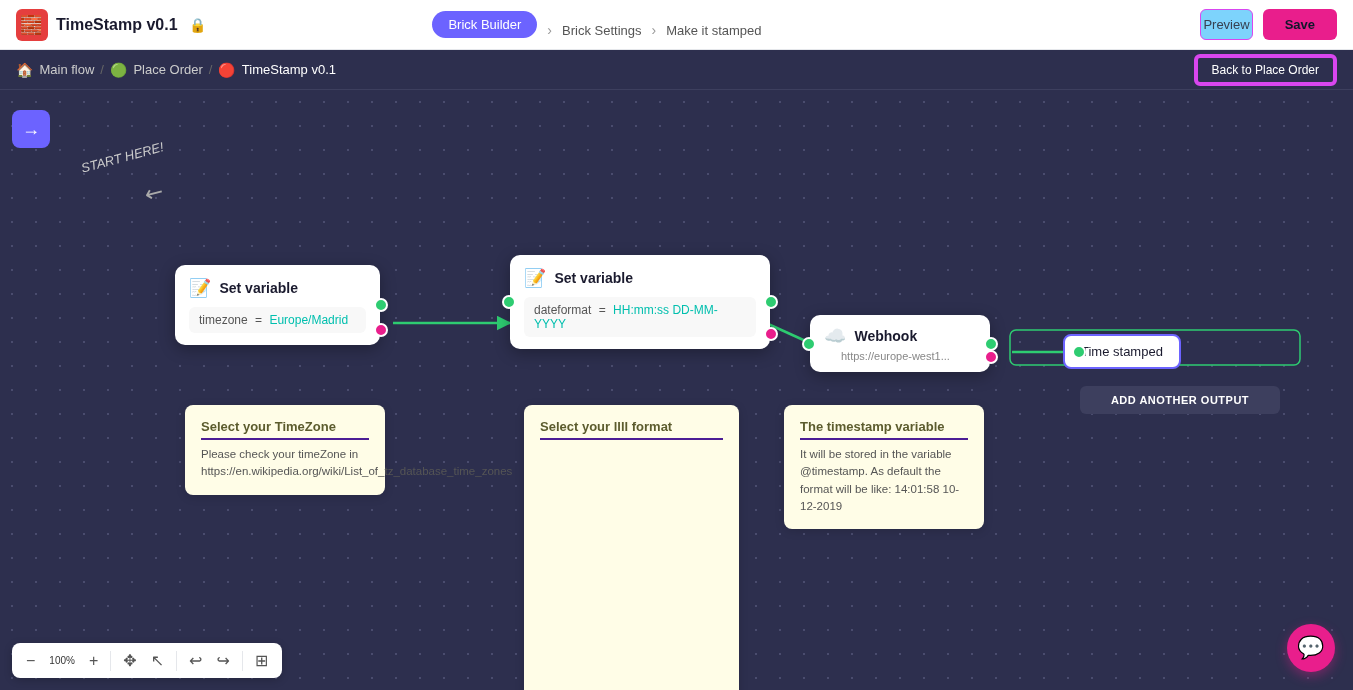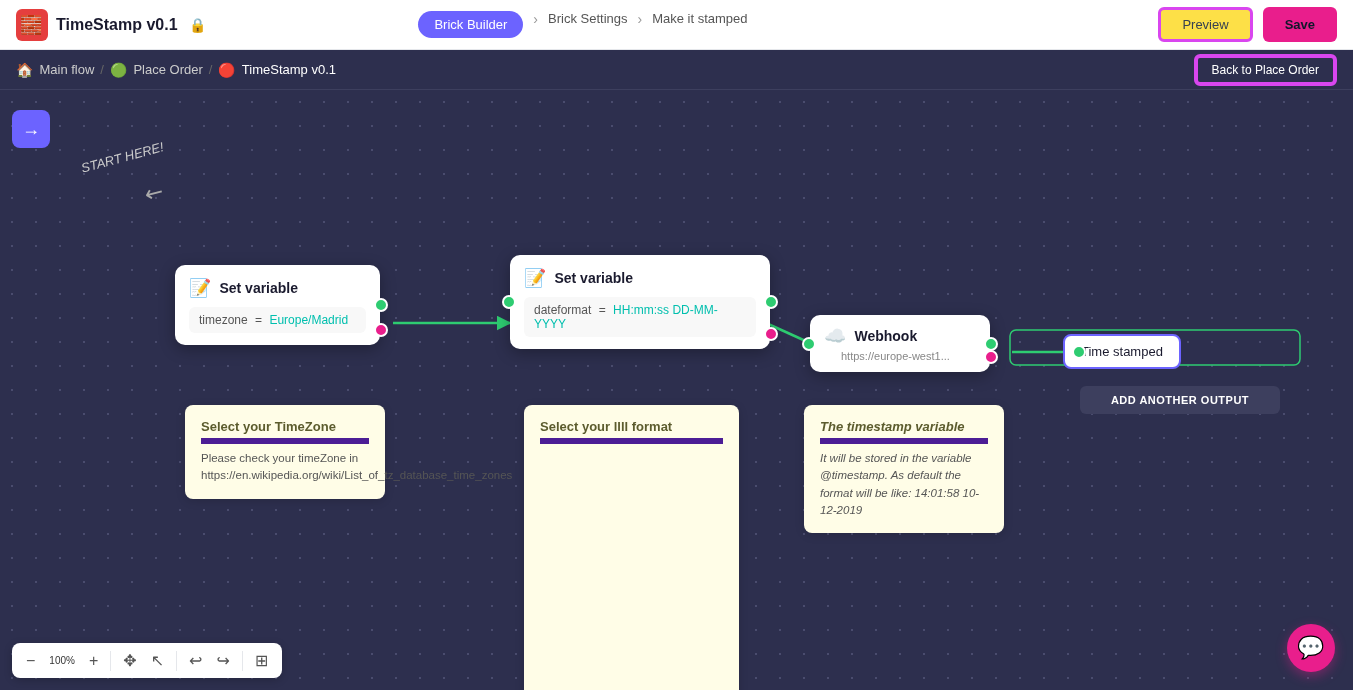--- a/index.html
+++ b/index.html
@@ -25,39 +25,39 @@
       background: #e53e3e;
       border-radius: 6px;
       display: flex; align-items: center; justify-content: center;
       font-size: 18px;
     }
     .topbar-title {
       font-size: 16px; font-weight: 600; color: #1a1a2e;
     }
     .lock-icon { font-size: 14px; color: #888; margin-left: 4px; }
     .topbar-nav {
-      display: flex; align-items: flex-start; gap: 10px;
+      display: flex; align-items: flex-end; gap: 10px;
       margin: 0 auto;
     }
     .nav-pill {
       background: #6c63ff;
       color: #fff;
       padding: 6px 16px;
       border-radius: 20px;
       font-size: 13px;
       font-weight: 500;
     }
     .nav-chevron { color: #999; font-size: 14px; }
     .nav-text { color: #555; font-size: 13px; }
     .topbar-actions { display: flex; gap: 10px; margin-left: auto; }
     .btn-preview {
-      background: #fde047;
-      border: 3px solid #d946ef;
+      background: #7dd3fc;
+      border: 1px solid #d946ef;
       color: #374151;
-      padding: 7px 21px;
+      padding: 7px 2px;
       border-radius: 6px;
       font-size: 13px;
       cursor: pointer;
     }
     .btn-save {
       background: #e91e8c;
       border: none;
       color: #0f172a;
       padding: 7px 22px;
       border-radius: 6px;
@@ -212,21 +212,21 @@
       border-radius: 8px;
       padding: 14px 16px;
       width: 200px;
       box-shadow: 0 2px 10px rgba(0,0,0,0.15);
     }
     .tooltip-card h4 {
       font-size: 13px;
       font-weight: 600;
       color: #5c5c2e;
       margin-bottom: 6px;
-      border-bottom: 6px solid #4c1d95;
+      border-bottom: 2px solid #4c1d95;
       padding-bottom: 4px;
     }
     .tooltip-card p {
       font-size: 11.5px;
       color: #555;
       line-height: 1.5;
     }
 
     
     .bottom-toolbar {
@@ -392,21 +392,21 @@
 
   <div class="tooltip-card" style="left: 185px; top: 315px; width: 200px;">
     <h4>Select your TimeZone</h4>
     <p>Please check your timeZone in https://en.wikipedia.org/wiki/List_of_tz_database_time_zones</p>
   </div>
 
   <div class="tooltip-card" style="left: 524px; top: 315px; width: 215px; height: 380px;">
     <h4>Select your llll format</h4>
   </div>
 
-  <div class="tooltip-card" style="left: 804px; top: 315px; width: 200px; font-style: italic;">
+  <div class="tooltip-card" style="left: 784px; top: 315px; width: 200px;">
     <h4>The timestamp variable</h4>
     <p>It will be stored in the variable @timestamp. As default the format will be like: 14:01:58 10-12-2019</p>
   </div>
 
   <div class="bottom-toolbar">
     <button class="toolbar-btn">−</button>
     <span class="zoom-label">100%</span>
     <button class="toolbar-btn">+</button>
     <div class="toolbar-divider"></div>
     <button class="toolbar-btn">✥</button>

